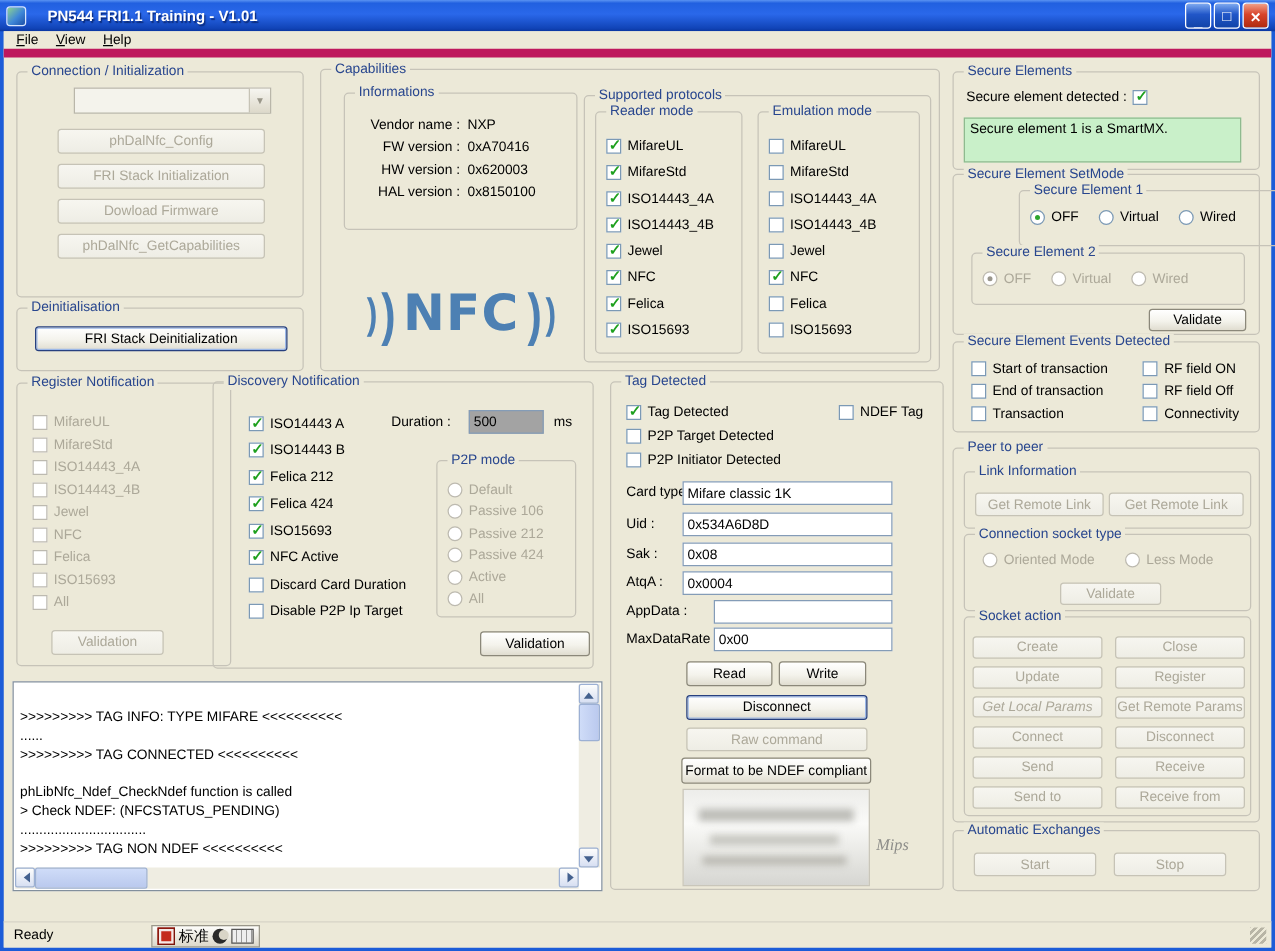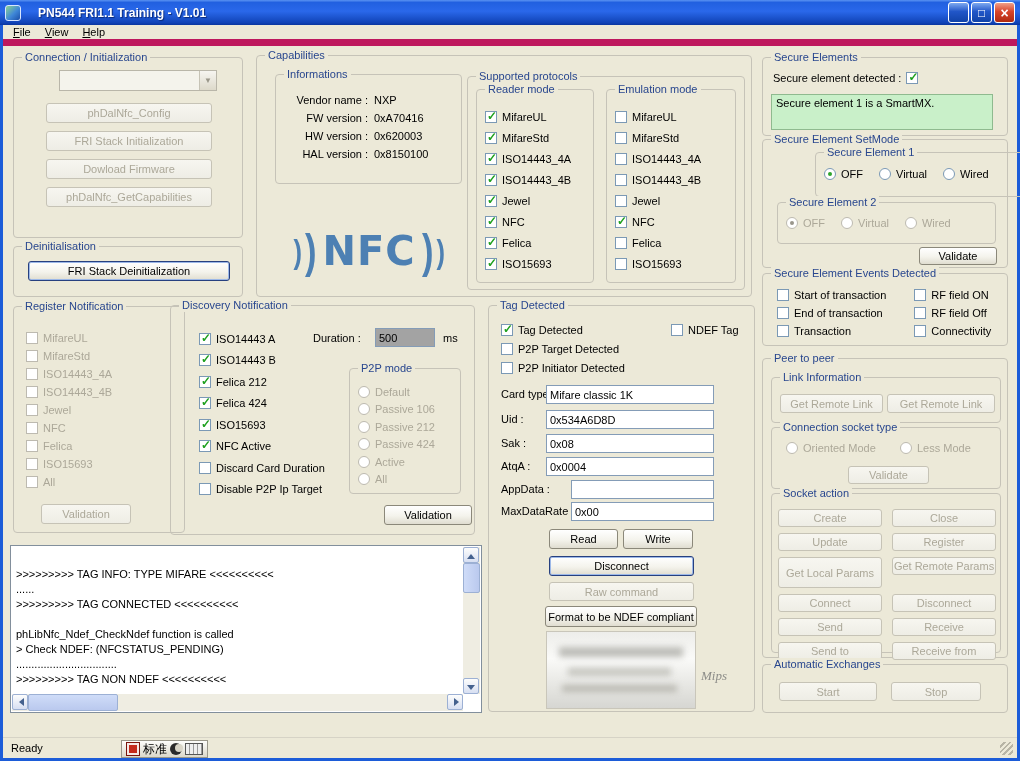--- a/index.html
+++ b/index.html
@@ -581,21 +581,21 @@
       <div class="abs" style="left:6px;top:15px;display:grid;grid-template-columns:104px 104px;column-gap:10px;row-gap:6px;">
 
           <div class="btn dis" style="height:18px;">Create</div>
 
           <div class="btn dis" style="height:18px;">Close</div>
 
           <div class="btn dis" style="height:18px;">Update</div>
 
           <div class="btn dis" style="height:18px;">Register</div>
 
-          <div class="btn dis" style="height:31px;">Get Local Params</div>
+          <div class="btn dis" style="height:17px;font-style:italic;">Get Local Params</div>
 
           <div class="btn dis" style="height:18px;">Get Remote Params</div>
 
           <div class="btn dis" style="height:18px;">Connect</div>
 
           <div class="btn dis" style="height:18px;">Disconnect</div>
 
           <div class="btn dis" style="height:18px;">Send</div>
 
           <div class="btn dis" style="height:18px;">Receive</div>

